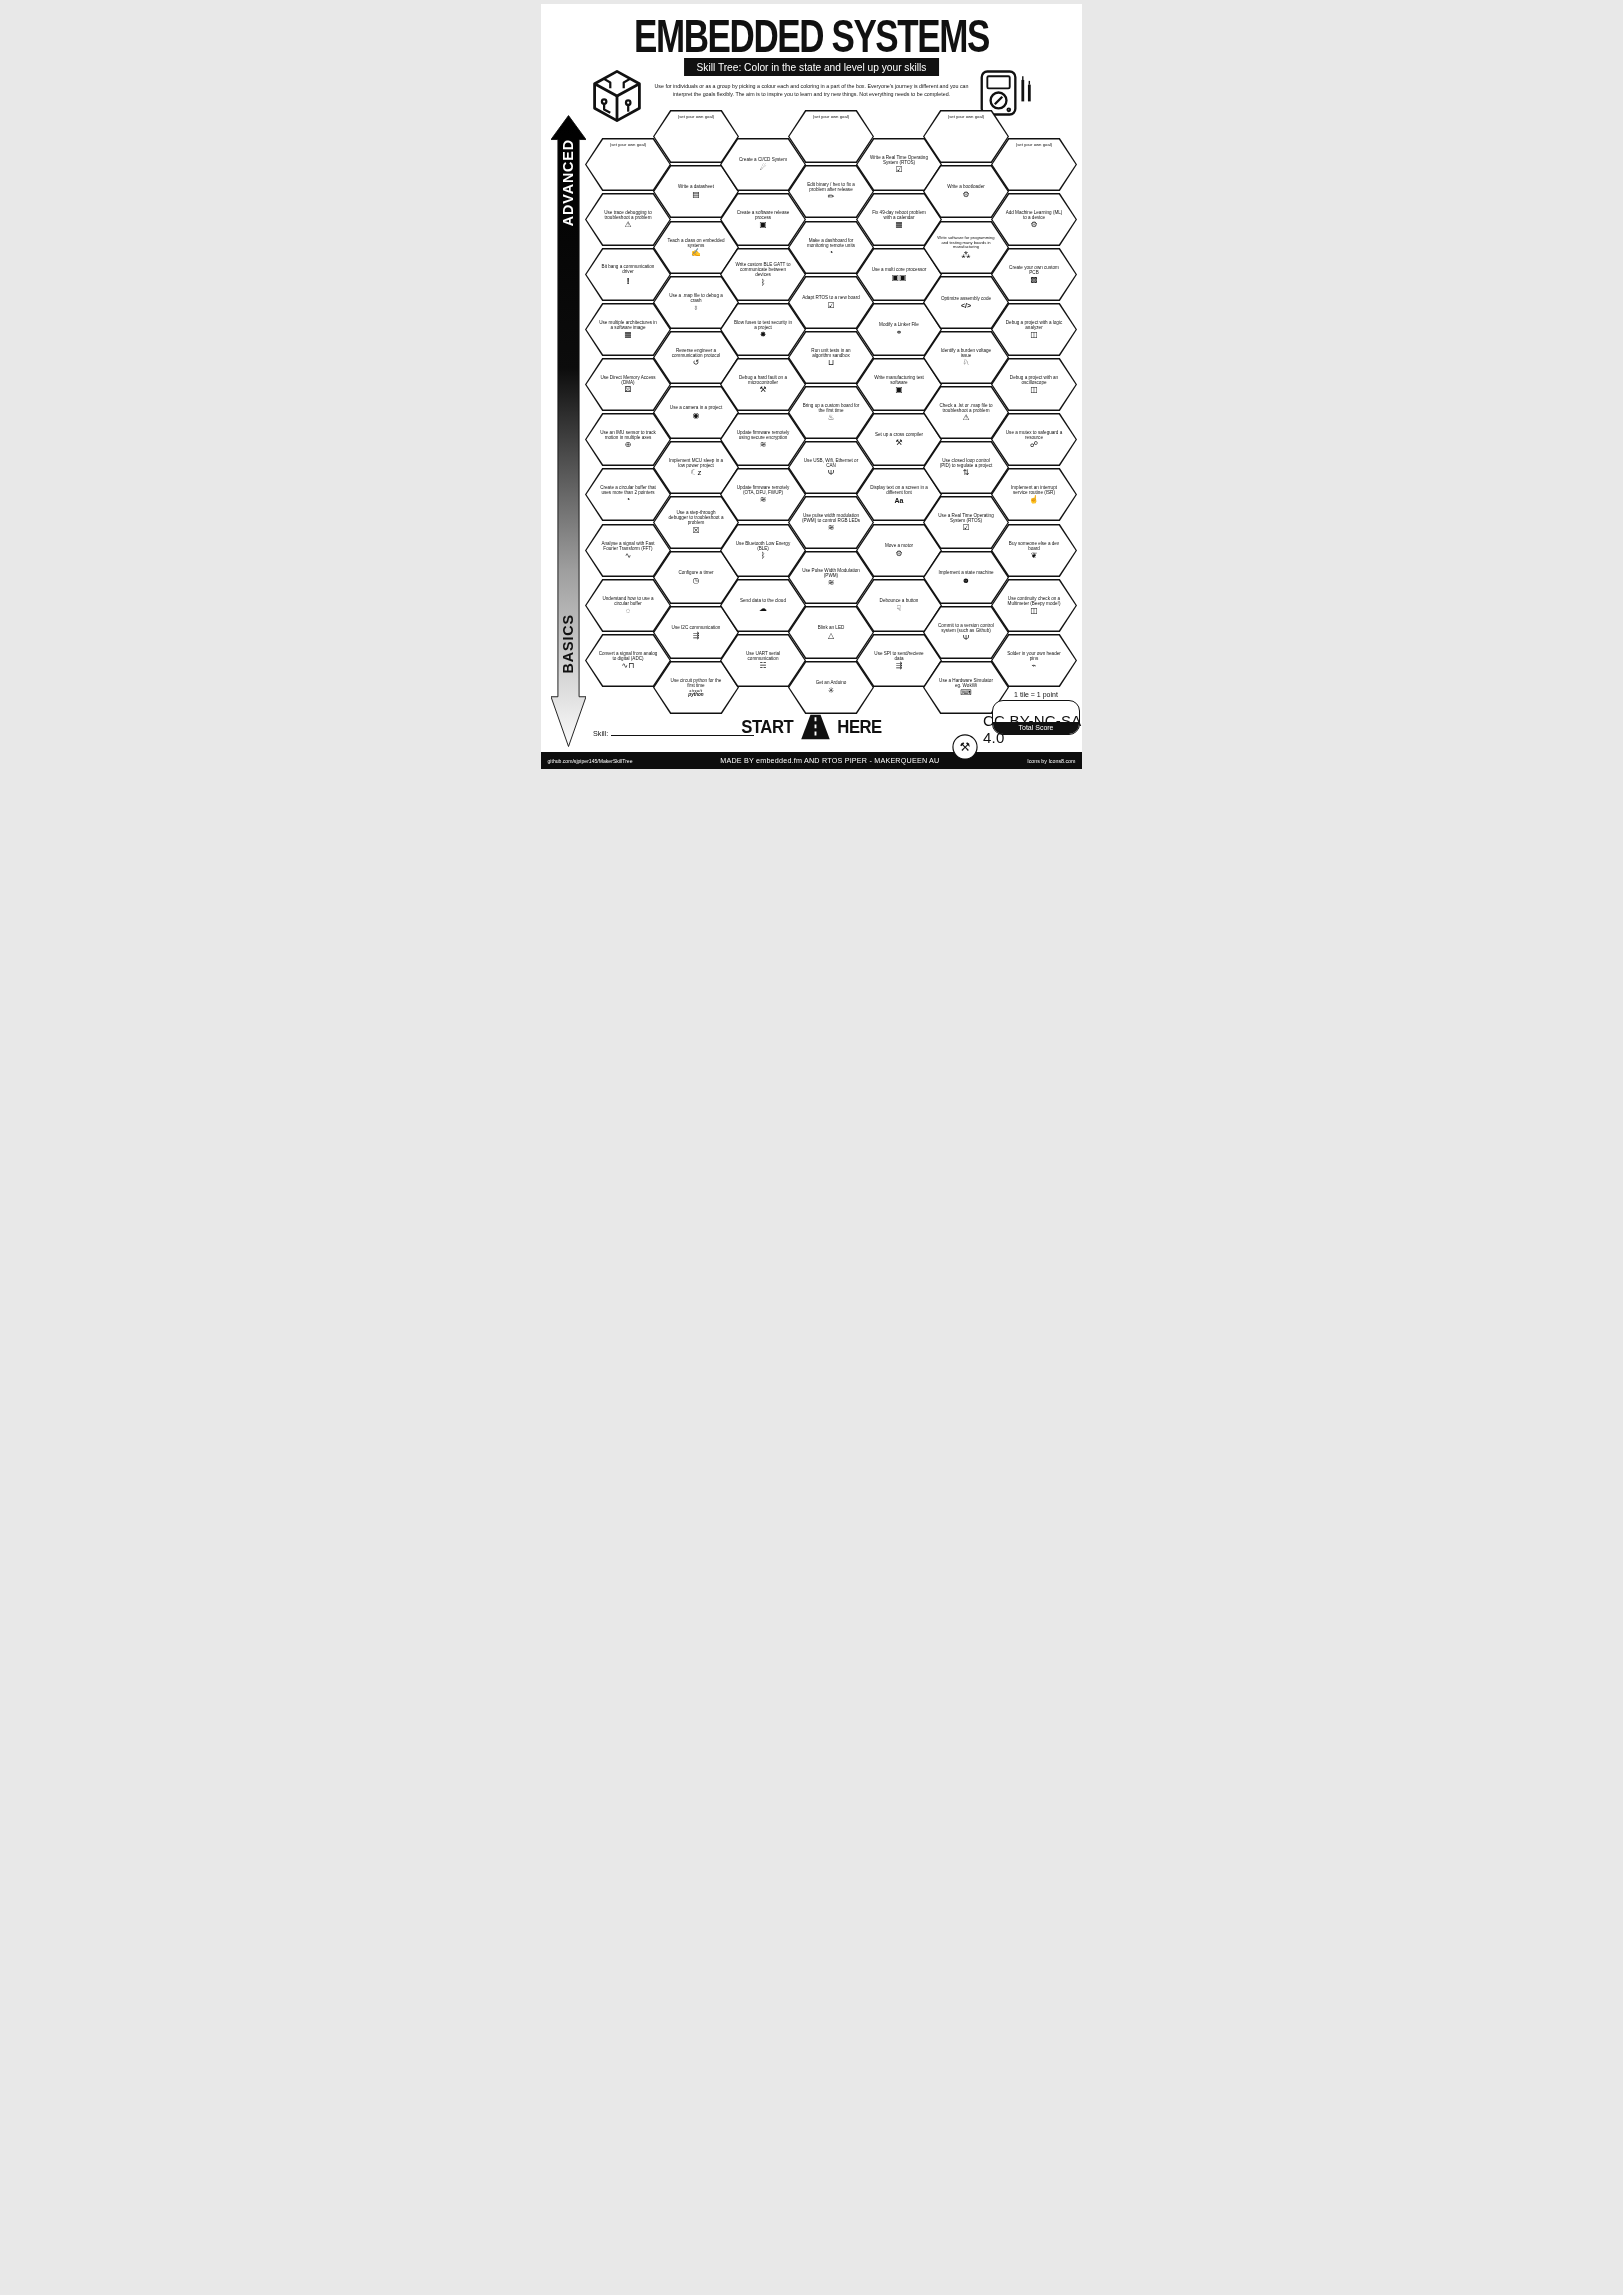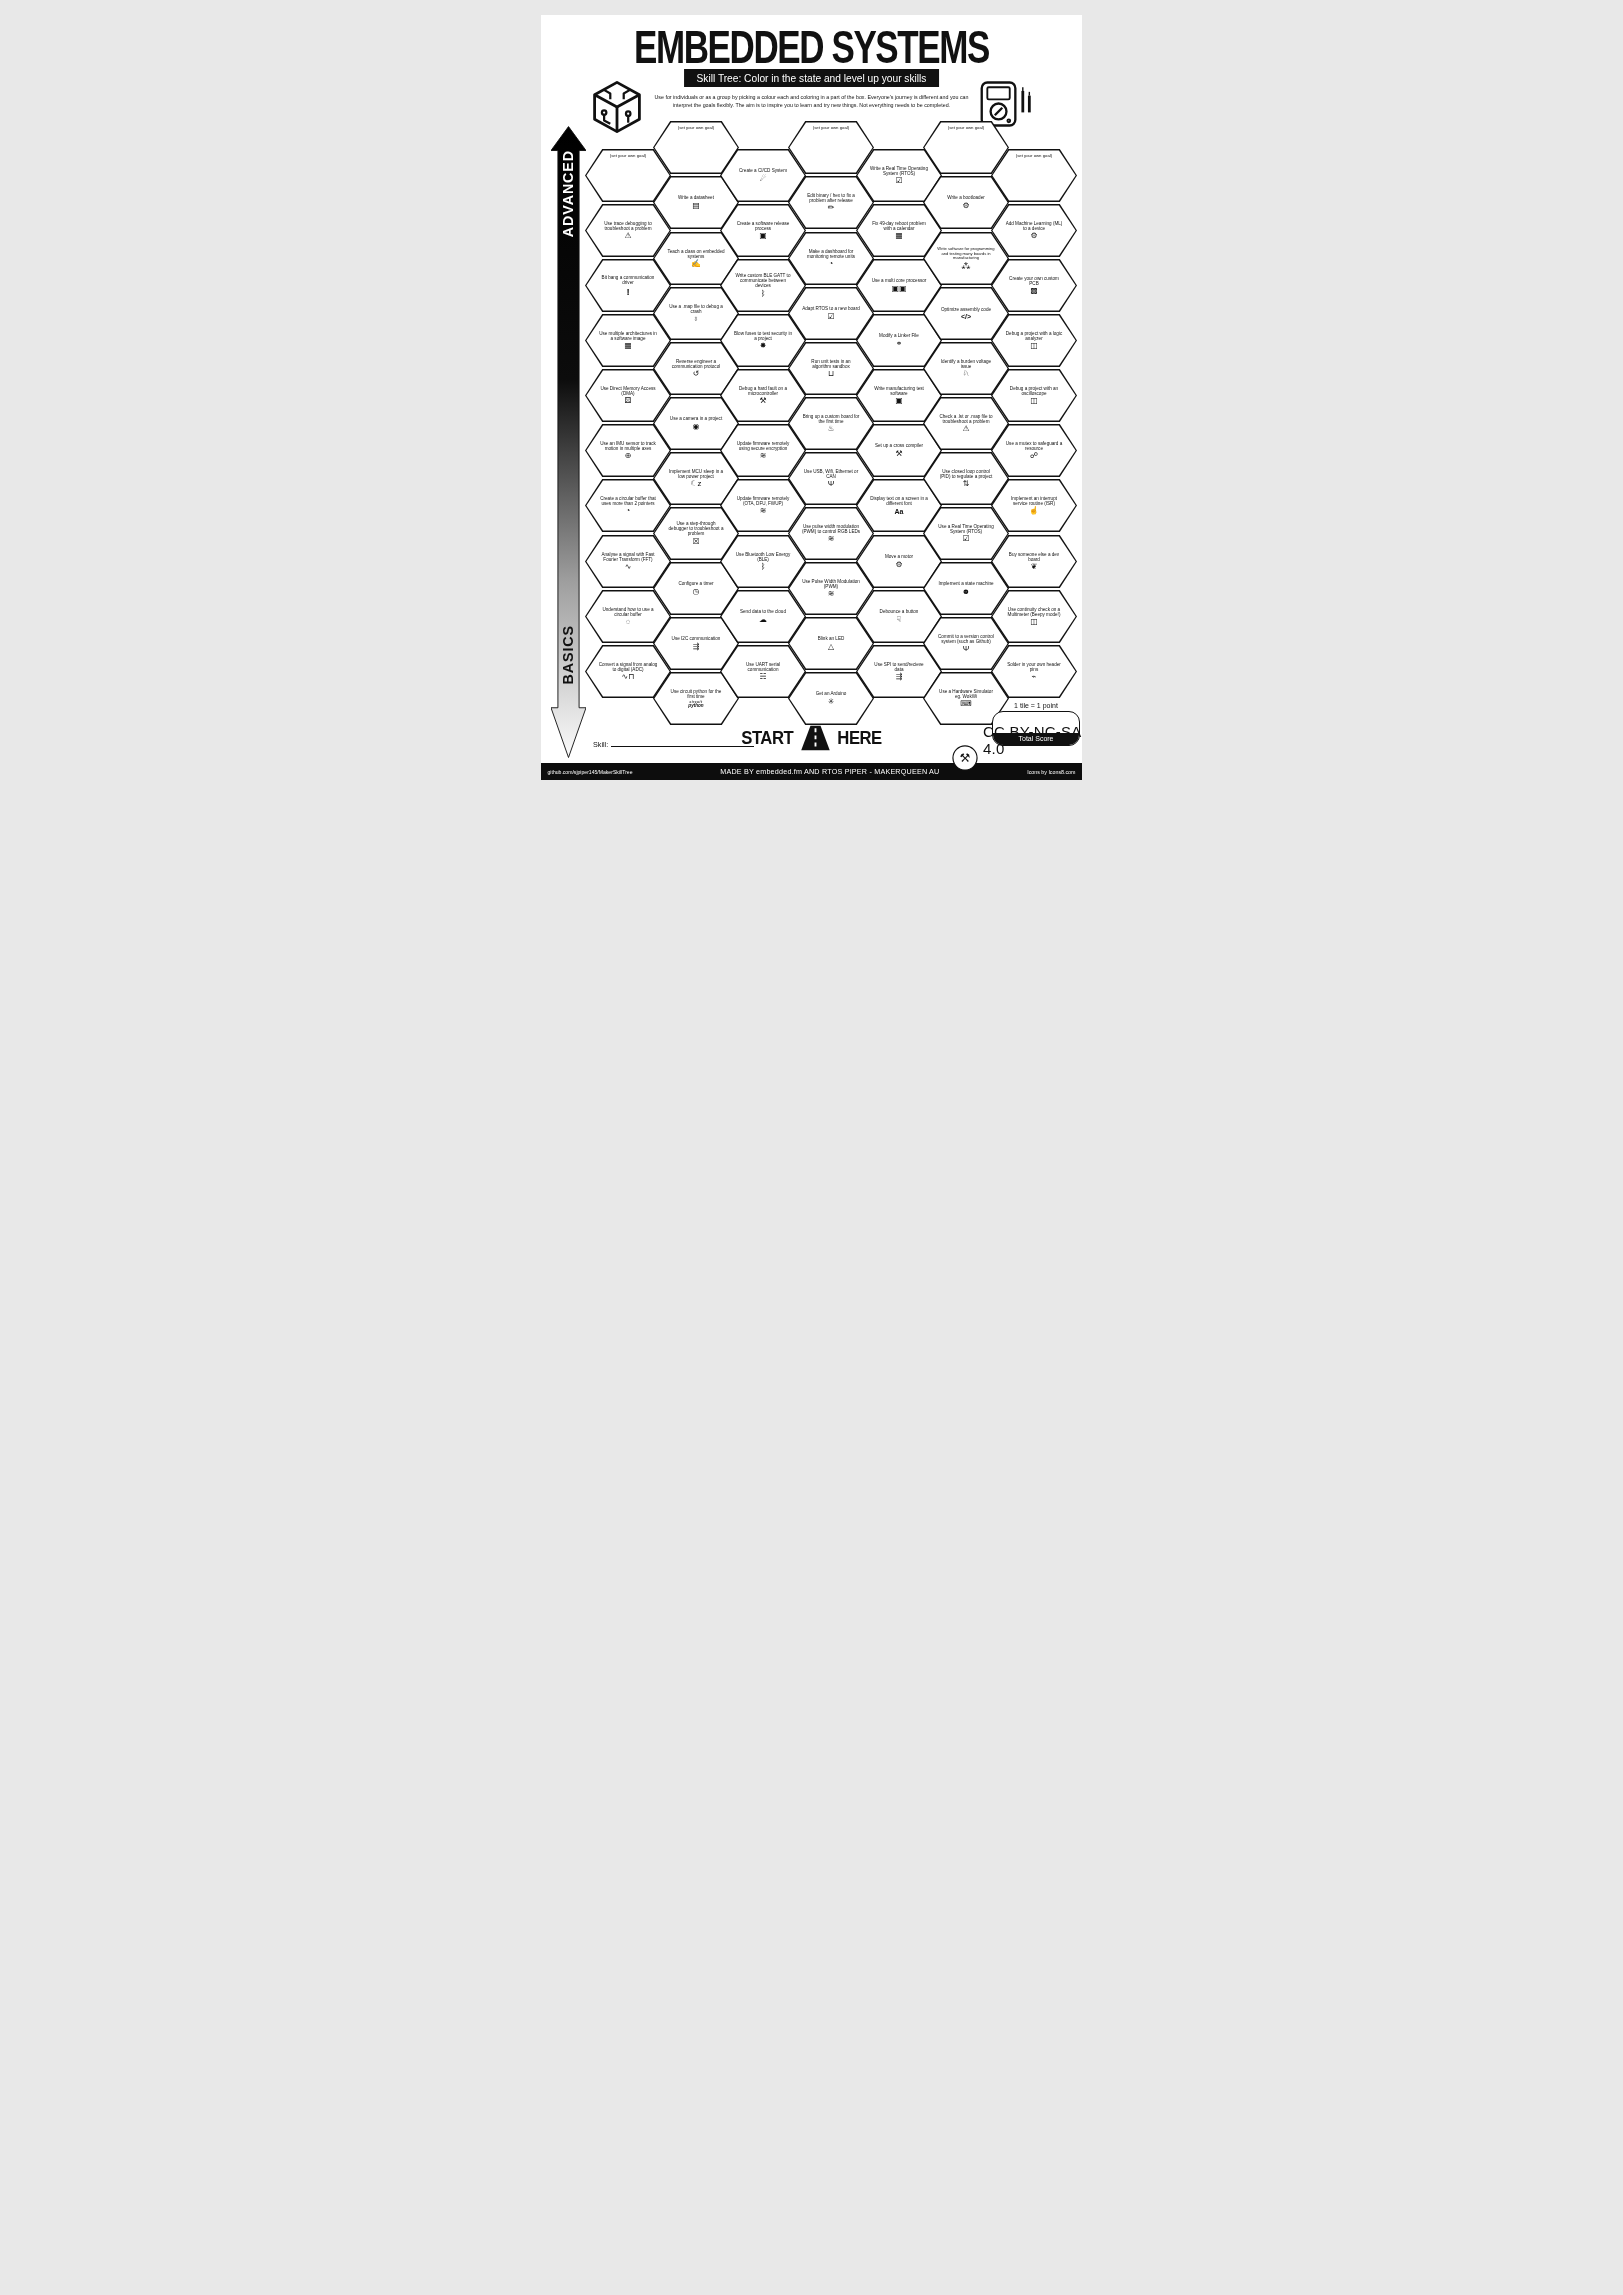--- a/index.html
+++ b/index.html
@@ -1,16 +1,16 @@
 <!DOCTYPE html>
 <html style="font-size:7.4px"><head>
 <meta charset="utf-8">
 <style>
   html,body{margin:0;padding:0;background:#e8e8e8;}
-  .poster{position:relative;width:541px;height:765px;background:#ffffff;margin:15px auto;
+  .poster{position:relative;width:541px;height:765px;background:#ffffff;margin:4px auto;
           font-family:"Liberation Sans",sans-serif;color:#111;overflow:hidden;}
   
   .title{position:absolute;top:5.6px;left:0;right:0;text-align:center;font-size:35px;font-weight:bold;
          letter-spacing:-1.4px;transform:scaleY(1.32);transform-origin:top center;white-space:nowrap;}
   .subtitle-bar{position:absolute;top:54px;left:50%;transform:translateX(-50%);background:#111;color:#fff;
          font-size:10.2px;padding:3.7px 13px;white-space:nowrap;}
   .desc{position:absolute;top:78px;left:0;right:0;text-align:center;font-size:5.3px;line-height:1.55;color:#111;}
   .corner-icon{position:absolute;}
   
   .axis-svg{position:absolute;left:10.2px;top:110px;}

